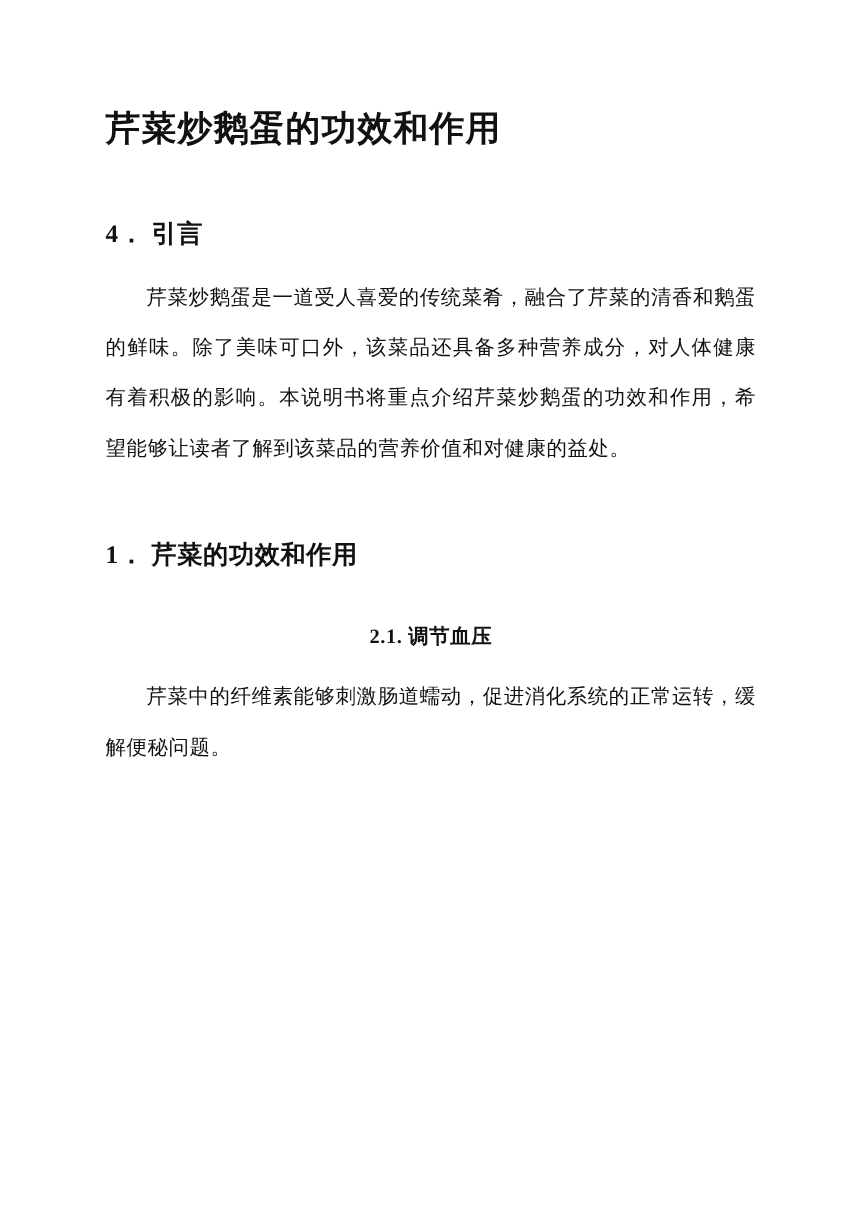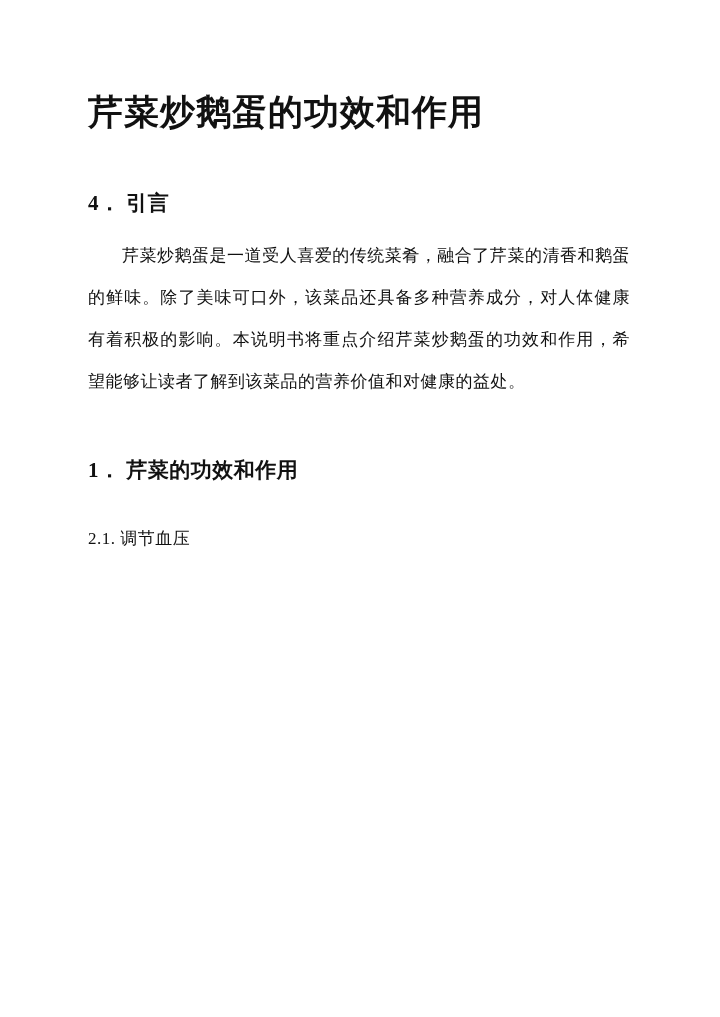--- a/index.html
+++ b/index.html
@@ -15,39 +15,40 @@
     color: #111111;
   }
   .page {
     box-sizing: border-box;
     width: 720px;
     height: 1017px;
     padding: 58px 90px 40px 88px;
     background: #ffffff;
   }
   .doc-title {
-    font-size: 35px;
+    font-size: 29px;
     font-weight: bold;
     letter-spacing: 1px;
     margin: 32px 0 0 0;
     line-height: 1.3;
   }
   .section-heading {
     font-size: 21px;
     font-weight: bold;
     letter-spacing: 0.5px;
     margin: 54px 0 0 0;
     line-height: 1.3;
   }
   .subsection-heading {
     font-size: 17px;
-    font-weight: normal;
+    font-weight: bold;
     letter-spacing: 0.5px;
     margin: 44px 0 0 0;
     line-height: 1.3;
+    text-align: center;
   }
   .body-paragraph {
     font-size: 17px;
     line-height: 42px;
     text-align: justify;
     text-indent: 2em;
     letter-spacing: 0.5px;
     margin: 18px 0 0 0;
   }
 </style>
@@ -62,14 +63,15 @@
 
   <p class="body-paragraph">芹菜炒鹅蛋是一道受人喜爱的传统菜肴，融合了芹菜的清香和鹅蛋的鲜味。除了美味可口外，该菜品还具备多种营养成分，对人体健康有着积极的影响。本说明书将重点介绍芹菜炒鹅蛋的功效和作用，希望能够让读者了解到该菜品的营养价值和对健康的益处。</p>
 
   <h2 class="section-heading">1． 芹菜的功效和作用</h2>
 
 
   <h3 class="subsection-heading">2.1.  调节血压</h3>
 
 
 
+  <p class="body-paragraph">芹菜中的纤维素能够刺激肠道蠕动，促进消化系统的正常运转，缓解便秘问题。</p>
 
 </div>
 
 </body></html>

